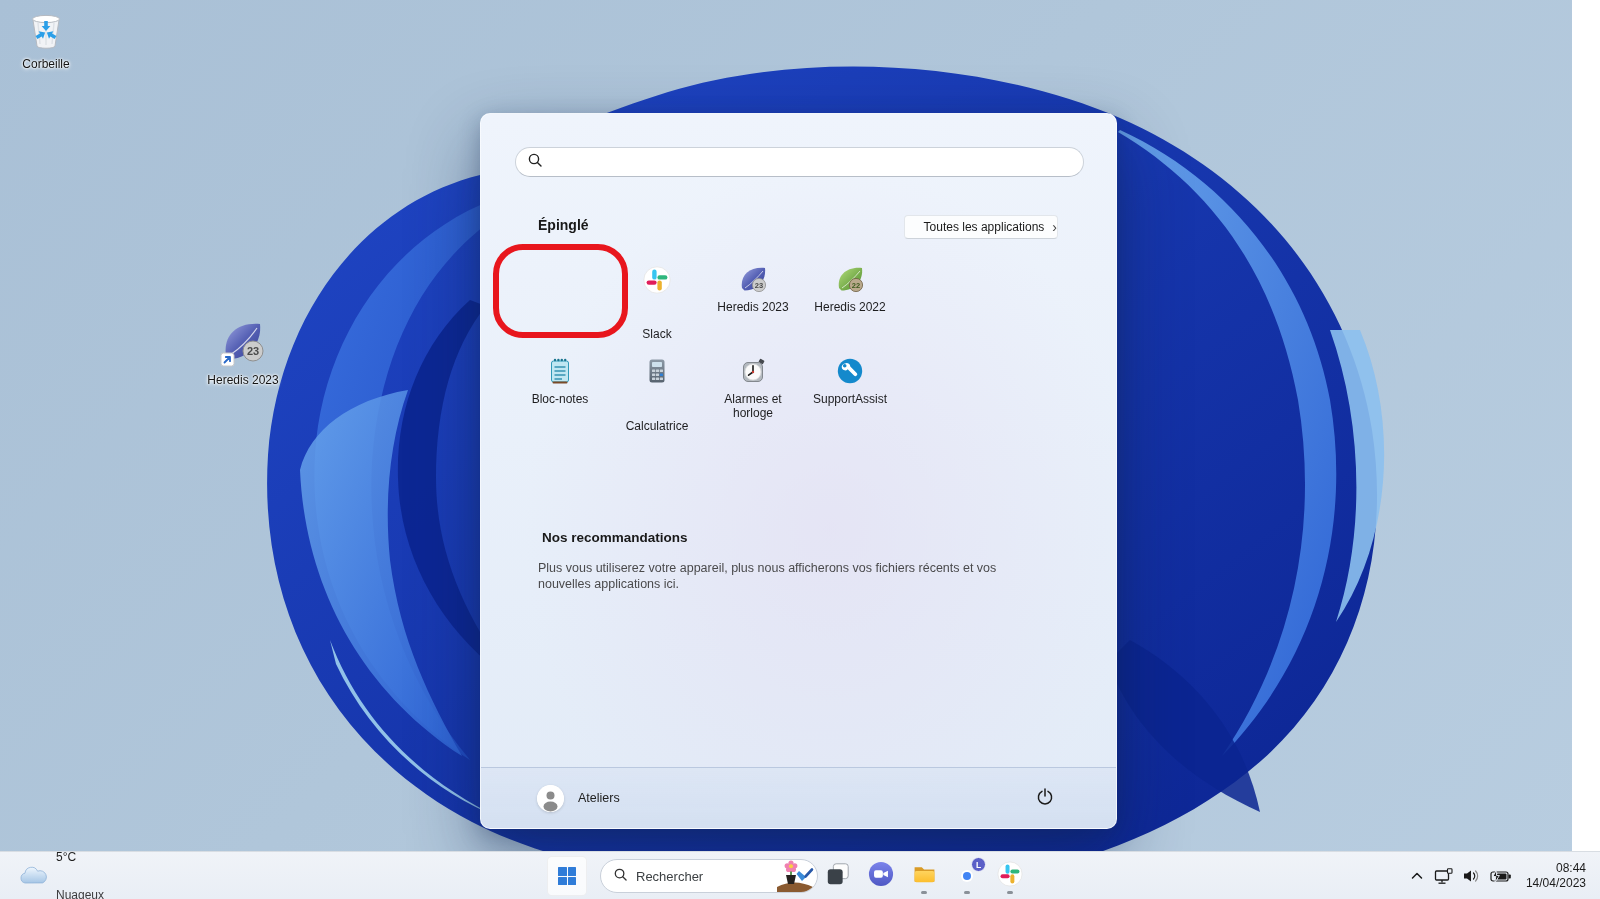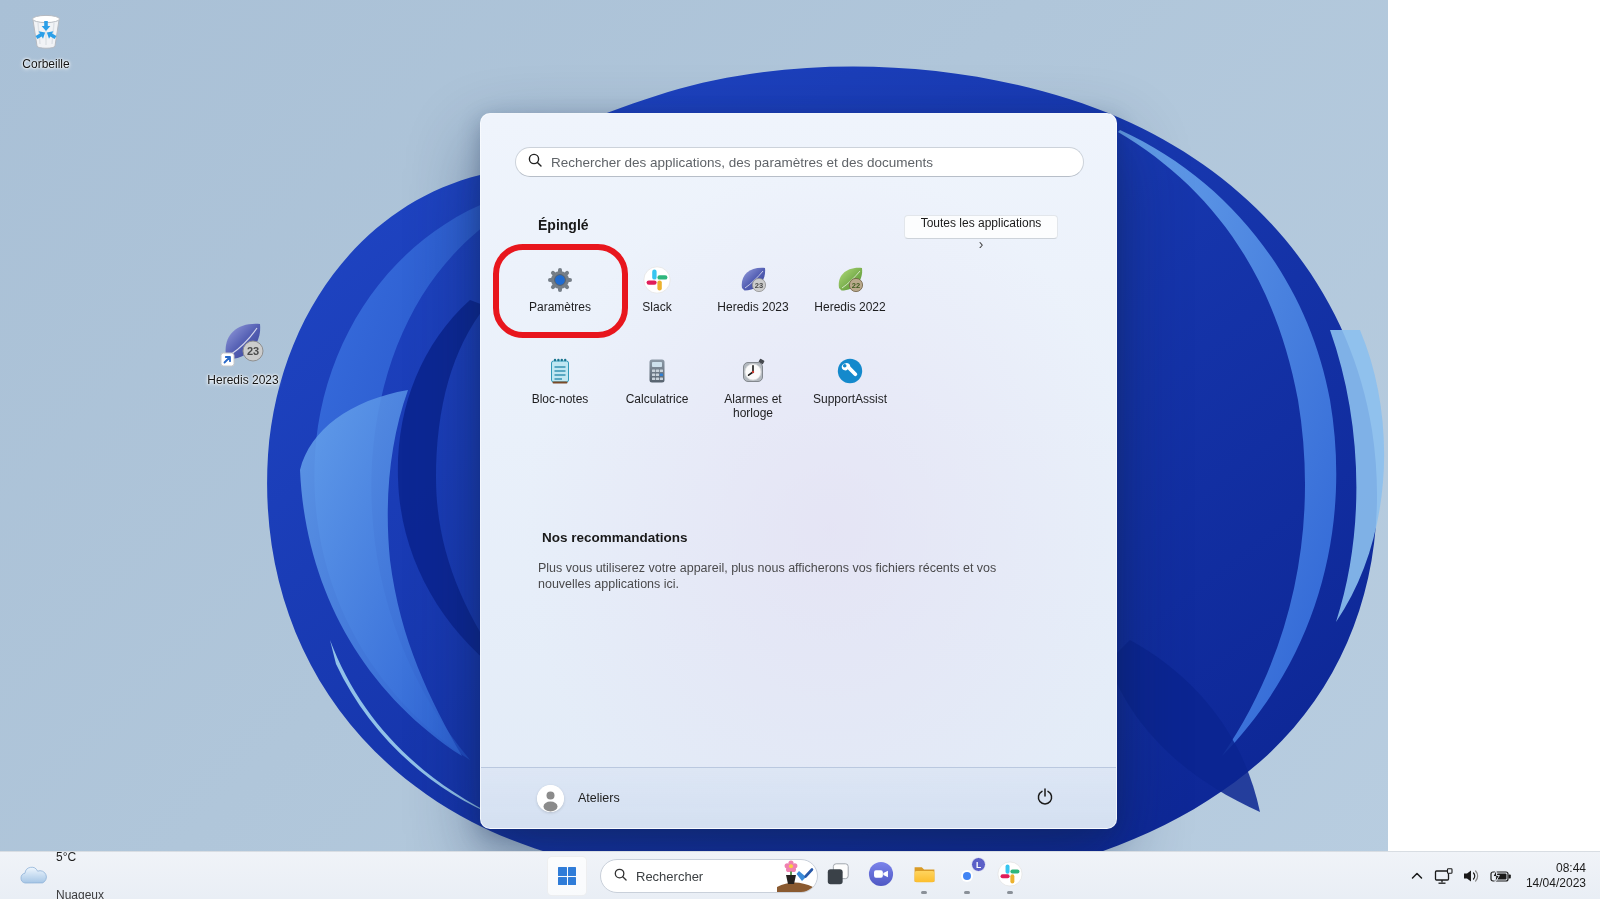--- a/index.html
+++ b/index.html
@@ -1,20 +1,20 @@
 <!DOCTYPE html>
 <html><head>
 <meta charset="utf-8">
 <title>Windows 11 — Menu Démarrer</title>
 <style>
   * { margin:0; padding:0; box-sizing:border-box; }
   html,body { width:1600px; height:899px; overflow:hidden; font-family:"Liberation Sans", sans-serif; }
 
   
-  #desktop { position:relative; width:1388px; height:899px;
+  #desktop { position:relative; width:1572px; height:899px;
     background:linear-gradient(135deg,#a9c0d6 0%,#b0c6da 45%,#b8cde0 100%); }
   #bloom { position:absolute; left:0; top:0; }
 
   
   .desk-icon { position:absolute; display:flex; flex-direction:column; align-items:center; gap:2px; cursor:default; }
   .desk-icon .dlabel { font-size:12px; color:#141414; text-align:center; line-height:13px;
     text-shadow:0 0 2px #fff,0 0 3px #fff,0 1px 4px rgba(255,255,255,.95); }
 
   
   #startmenu { position:absolute; left:480px; top:113px; width:637px; height:716px;
@@ -25,29 +25,29 @@
     background:radial-gradient(ellipse at 55% 58%, rgba(226,218,240,.5), rgba(226,218,240,0) 62%); pointer-events:none; }
 
   #sm-search { position:absolute; left:34px; top:33px; width:569px; height:30px; background:#fff;
     border:1px solid #ccd2da; border-bottom-color:#b7bec8; border-radius:15px; display:flex; align-items:center; padding:0 12px; gap:9px; }
   #sm-search input { border:none; outline:none; flex:1; font-size:13.5px; color:#1a1a1a; background:transparent; font-family:inherit; }
   #sm-search input::placeholder { color:#5f6368; }
 
   .sm-h1 { position:absolute; font-size:14px; font-weight:bold; color:#191919; }
   #allapps { position:absolute; left:423px; top:101px; width:154px; height:24px; background:#fcfdfe;
     border:1px solid #e2e6eb; border-bottom-color:#cdd3da; border-radius:4px;
-    display:flex; align-items:center; justify-content:flex-start; gap:8px; font-size:12px; color:#1b1b1b; cursor:pointer;flex-direction:column; }
+    display:flex; align-items:center; justify-content:flex-end; gap:8px; font-size:12px; color:#1b1b1b; cursor:pointer; }
   #allapps .chev { font-size:14px; color:#444; line-height:1; margin-top:-1px; }
 
   .tile { position:absolute; width:96px; height:94px; display:flex; flex-direction:column; align-items:center;
     border-radius:6px; cursor:pointer; }
   .tile .ticon { height:28px; display:flex; align-items:flex-end; justify-content:center; }
   .tile .tlabel { margin-top:6px; font-size:12px; color:#1d1d1f; text-align:center; line-height:14px; max-width:92px; }
   .r1 { top:130px; } .r2 { top:226px; }
-  .c1 { left:31px; } .c2 { left:128px; } .c3 { left:224px; } .c4 { left:321px; } .c5 { left:417px; } .c6 { left:513px; }
+  .c1 { left:31px; } .c2 { left:128px;gap:27px; } .c3 { left:224px; } .c4 { left:321px; } .c5 { left:417px; } .c6 { left:513px; }
   .r1 .ticon { margin-top:22px; } .r2 .ticon { margin-top:18px; }
 
   #annotation { position:absolute; left:12px; top:130px; width:135px; height:94px;
     border:6px solid #e8161d; border-radius:30px; pointer-events:none; z-index:5; }
 
   #reco-body { position:absolute; left:57px; top:446px; width:505px; font-size:12.5px; color:#4a4a4c; line-height:16px; }
 
   #sm-bottom { position:absolute; left:0; right:0; bottom:0; height:61px;
     background:linear-gradient(180deg, rgba(219,229,244,.8), rgba(211,223,241,.92));
     border-top:1px solid rgba(120,140,175,.28); display:flex; align-items:center; }
@@ -189,47 +189,31 @@
 
   <div id="startmenu">
 
     <div id="sm-search">
       <span>
         <svg width="14" height="14" viewBox="0 0 14 14">
             <circle cx="6" cy="6" r="4.6" fill="none" stroke="#222" stroke-width="1.4"></circle>
             <line x1="9.4" y1="9.4" x2="13" y2="13" stroke="#222" stroke-width="1.4" stroke-linecap="round"></line>
           </svg>
       </span>
-      <input type="text" placeholder="Rechercher des applications, des paramètres et des documents" style="">
     </div>
 
     <div class="sm-h1" style="left:57px; top:103px;">Épinglé</div>
 
     <div id="allapps">
       <span>Toutes les applications</span>
       <span class="chev">›</span>
     </div>
 
     <div id="annotation"></div>
 
-    <div class="tile r1 c1">
-      <span class="ticon">
-        <svg width="28" height="28" viewBox="0 0 28 28">
-          <g fill="#757e87">
-            <rect x="12" y="2" width="4" height="24" rx="2"></rect>
-            <rect x="12" y="2" width="4" height="24" rx="2" transform="rotate(45 14 14)"></rect>
-            <rect x="12" y="2" width="4" height="24" rx="2" transform="rotate(90 14 14)"></rect>
-            <rect x="12" y="2" width="4" height="24" rx="2" transform="rotate(135 14 14)"></rect>
-            <circle cx="14" cy="14" r="9"></circle>
-          </g>
-          <circle cx="14" cy="14" r="5.4" fill="#1f6bd0" stroke="#59626c" stroke-width="1"></circle>
-        </svg>
-      </span>
-      <span class="tlabel">Paramètres</span>
-    </div>
 
     <div class="tile r1 c2">
       <span class="ticon">
         <svg width="28" height="28" viewBox="0 0 28 28">
           <circle cx="14" cy="14" r="13.2" fill="#ffffff" stroke="#e4e4e4" stroke-width="0.8"></circle>
           <rect x="9.2" y="3.6" width="4.4" height="10" rx="2.2" fill="#36C5F0"></rect>
           <rect x="14.4" y="9.2" width="10" height="4.4" rx="2.2" fill="#2EB67D"></rect>
           <rect x="14.4" y="14.4" width="4.4" height="10" rx="2.2" fill="#ECB22E"></rect>
           <rect x="3.6" y="14.4" width="10" height="4.4" rx="2.2" fill="#E01E5A"></rect>
         </svg>

